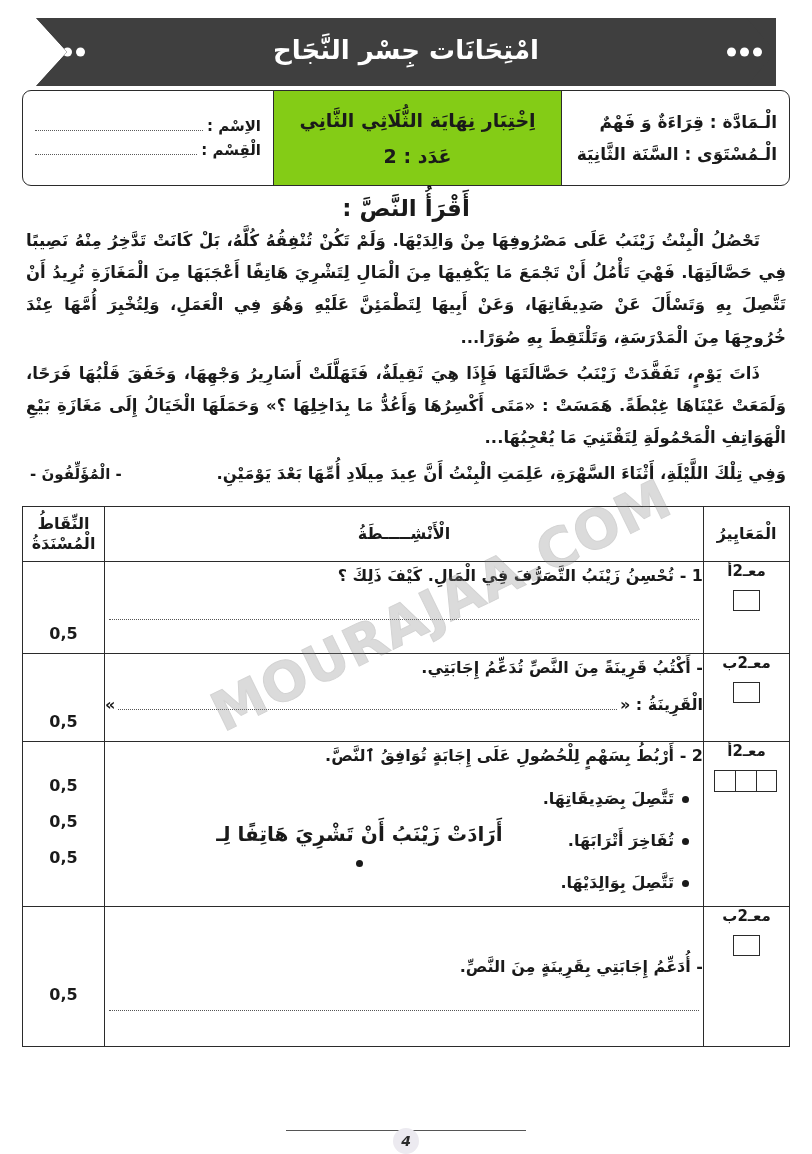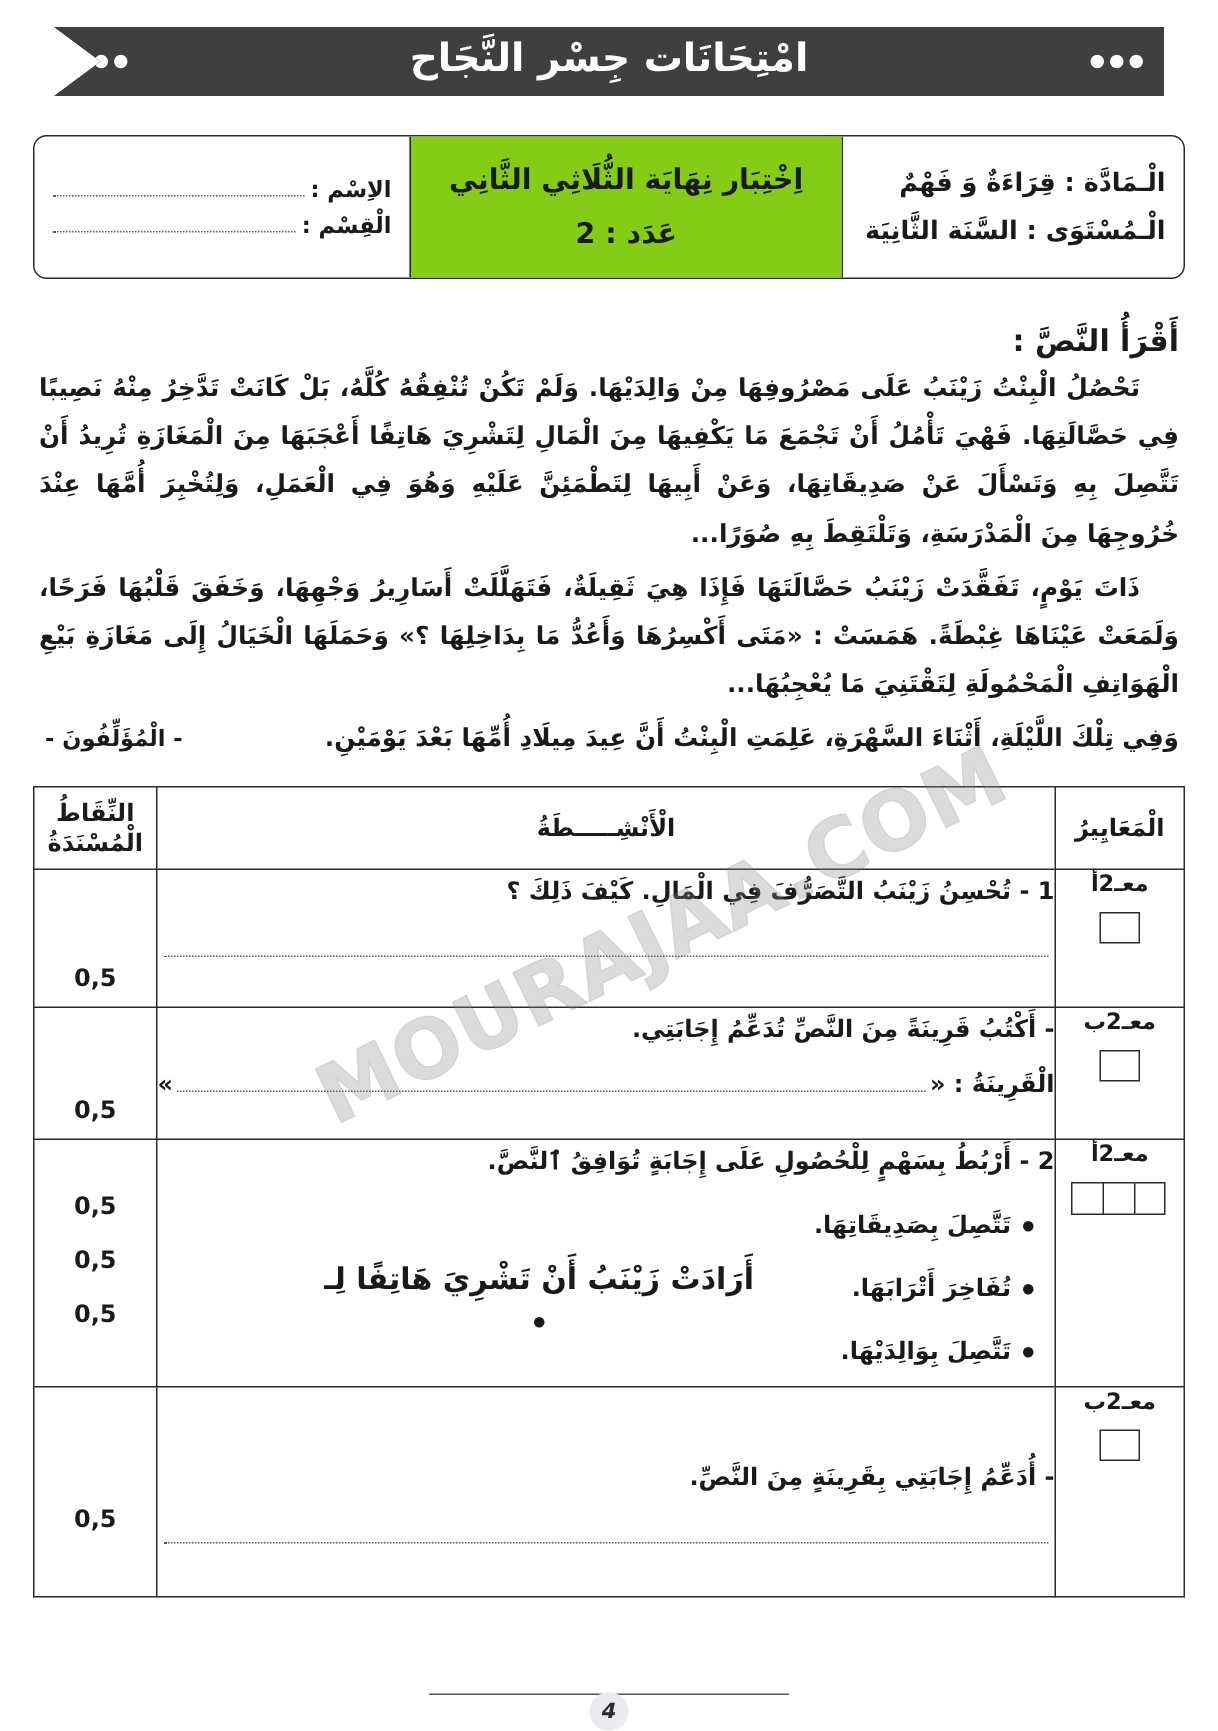--- a/index.html
+++ b/index.html
@@ -22,21 +22,21 @@
   }
 
   
   .header-wrap {
     position: relative;
     margin: 18px 36px 0 36px;
     height: 62px;
   }
   .ribbon {
     position: relative;
-    height: 46px;
+    height: 68px;
     background: #3f3f3f;
     display: flex;
     align-items: center;
     justify-content: center;
     clip-path: polygon(0% 0%, 100% 0%, 100% 100%, 0% 100%,
                        0% 100%, 4.2% 50%, 0% 0%);
   }
   .ribbon-body {
     position: absolute;
     left: 0; right: 0; top: 0; bottom: 0;
@@ -125,24 +125,24 @@
   }
   .field-label { white-space: nowrap; }
   .field-dots {
     flex: 1 1 auto;
     border-bottom: 1.5px dotted #5a5a5a;
     height: 11px;
   }
 
   
   .read-instruction {
-    margin: 29px 26px 4px 26px;
-    font-size: 20px;
-    font-weight: bold;
-    text-align: right;
+    margin: 9px 26px 4px 26px;
+    font-size: 23px;
+    font-weight: bold;
+    text-align: center;
   }
 
   
   .text-body {
     margin: 2px 26px 0 26px;
     position: relative;
   }
   .para {
     font-size: 16.5px;
     line-height: 1.95;

